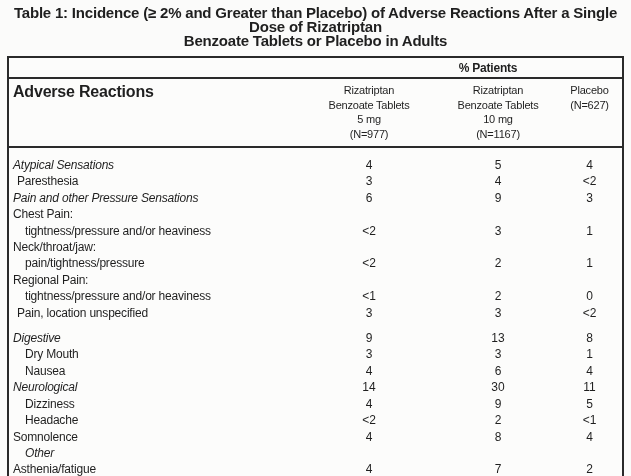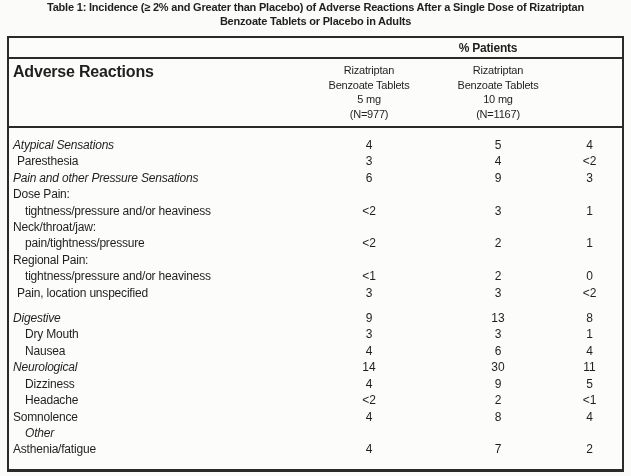--- a/index.html
+++ b/index.html
@@ -6,23 +6,24 @@
   html, body { background: #f4f4f2; }
   .page {
     width: 631px; height: 476px;
     background: #fbfbfa;
     font-family: "Liberation Sans", sans-serif;
     color: #1f1f1f;
     overflow: hidden;
     position: relative;
   }
   .doc-title {
+    padding-top: 6px;
     text-align: center;
     font-weight: bold;
-    font-size: 11px;
+    font-size: 15px;
     line-height: 14px;
     white-space: pre-line;
     letter-spacing: -0.2px;
   }
   .table-box {
     margin: 8px 7px 14px 7px;
     border: 2px solid #2a2a2a;
     border-bottom-width: 3px;
     background: #fcfcfb;
   }
@@ -92,20 +93,22 @@
     <div class="grid-row head-row">
       <div class="head-label">Adverse Reactions</div>
       <div class="head-col">Rizatriptan
 Benzoate Tablets
 5 mg
 (N=977)</div>
       <div class="head-col">Rizatriptan
 Benzoate Tablets
 10 mg
 (N=1167)</div>
+      <div class="head-col">Placebo
+(N=627)</div>
     </div>
 
     <div class="table-body">
         <div class="grid-row trow">
           <div class="tlabel indent0 italic">Atypical Sensations</div>
           <div class="tval">4</div>
           <div class="tval">5</div>
           <div class="tval">4</div>
         </div>
         <div class="grid-row trow">
@@ -114,21 +117,21 @@
           <div class="tval">4</div>
           <div class="tval">&lt;2</div>
         </div>
         <div class="grid-row trow">
           <div class="tlabel indent0 italic">Pain and other Pressure Sensations</div>
           <div class="tval">6</div>
           <div class="tval">9</div>
           <div class="tval">3</div>
         </div>
         <div class="grid-row trow">
-          <div class="tlabel indent0">Dose Pain:</div>
+          <div class="tlabel indent0">Chest Pain:</div>
           <div class="tval"></div>
           <div class="tval"></div>
           <div class="tval"></div>
         </div>
         <div class="grid-row trow">
           <div class="tlabel indent2">tightness/pressure and/or heaviness</div>
           <div class="tval">&lt;2</div>
           <div class="tval">3</div>
           <div class="tval">1</div>
         </div>

